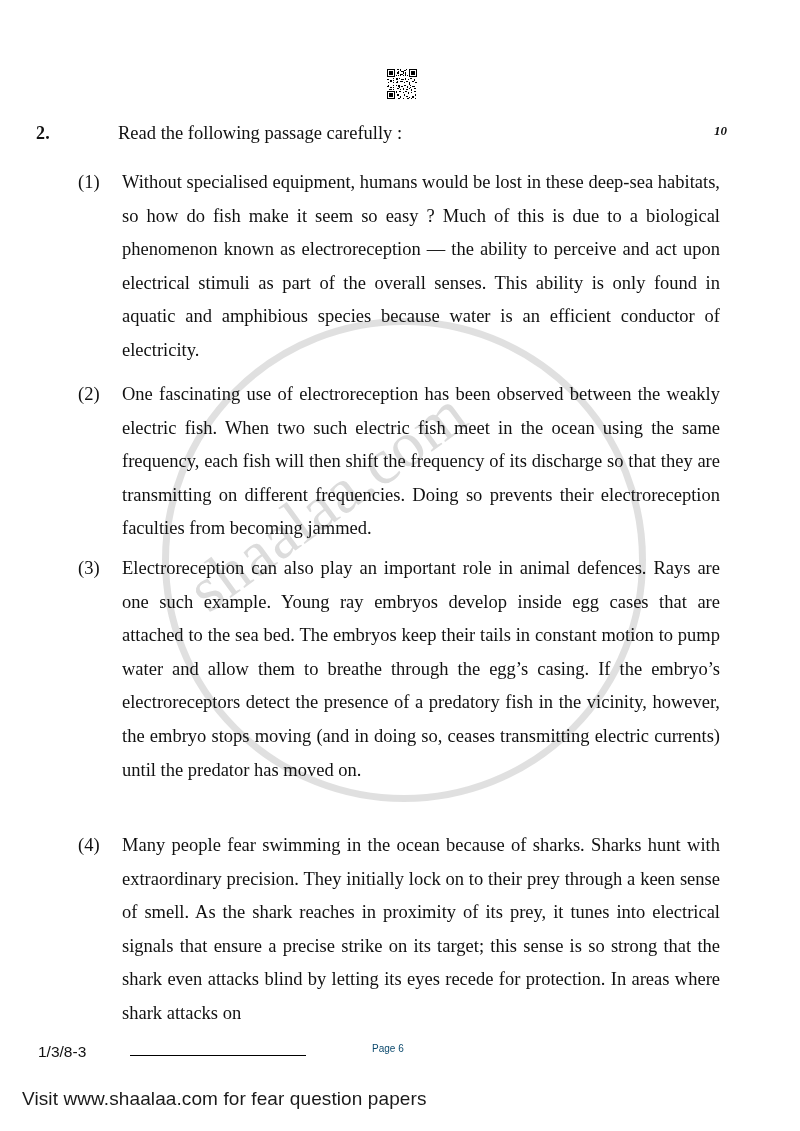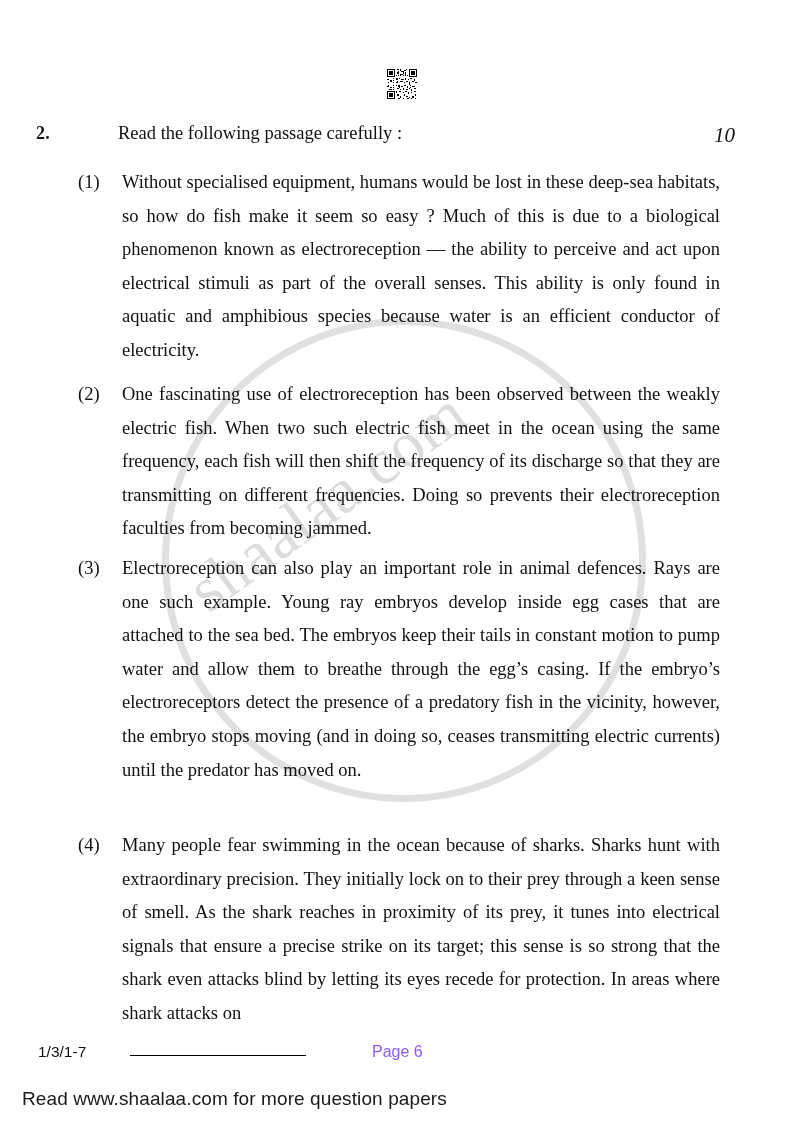--- a/index.html
+++ b/index.html
@@ -89,22 +89,23 @@
     position: absolute;
     left: 80px;
     top: 0;
     font-size: 18.5px;
     margin-left: 38px;
   }
   .q-marks {
     position: absolute;
     left: 714px;
     top: 0;
-    font-size: 21px;
+    font-size: 13px;
     font-style: italic;
+    font-weight: bold;
   }
 
   .para {
     position: absolute;
     left: 78px;
     width: 642px;
     font-size: 18.5px;
     line-height: 33.6px;
   }
   .para .marker {
@@ -149,22 +150,22 @@
     left: 130px;
     top: 12px;
     width: 176px;
     height: 0;
     border-top: 1.6px solid #000;
   }
   .footer-page {
     position: absolute;
     left: 372px;
     top: 0;
-    font-size: 16px;
-    color: #8b5cf6;
+    font-size: 10px;
+    color: #0c4a6e;
   }
   .bottom-note {
     position: absolute;
     left: 22px;
     top: 1088px;
     font-family: "Liberation Sans", "DejaVu Sans", sans-serif;
     font-size: 19px;
     color: #1a1a1a;
     letter-spacing: 0.1px;
     z-index: 3;
@@ -310,21 +311,21 @@
       <span class="marker">(3)</span>
       <div class="body">Electroreception can also play an important role in animal defences. Rays are one such example. Young ray embryos develop inside egg cases that are attached to the sea bed. The embryos keep their tails in constant motion to pump water and allow them to breathe through the egg’s casing. If the embryo’s electroreceptors detect the presence of a predatory fish in the vicinity, however, the embryo stops moving (and in doing so, ceases transmitting electric currents) until the predator has moved on.</div>
     </div>
 
     <div class="para" id="para4">
       <span class="marker">(4)</span>
       <div class="body">Many people fear swimming in the ocean because of sharks. Sharks hunt with extraordinary precision. They initially lock on to their prey through a keen sense of smell. As the shark reaches in proximity of its prey, it tunes into electrical signals that ensure a precise strike on its target; this sense is so strong that the shark even attacks blind by letting its eyes recede for protection. In areas where shark attacks on</div>
     </div>
 
     <div class="footer">
-      <span class="footer-code">1/3/1-7</span>
+      <span class="footer-code">1/3/8-3</span>
       <div class="footer-rule"></div>
       <span class="footer-page">Page 6</span>
     </div>
 
-    <div class="bottom-note">Read www.shaalaa.com for more question papers</div>
+    <div class="bottom-note">Visit www.shaalaa.com for fear question papers</div>
 
   </div>
 </div>
 
 </body></html>

